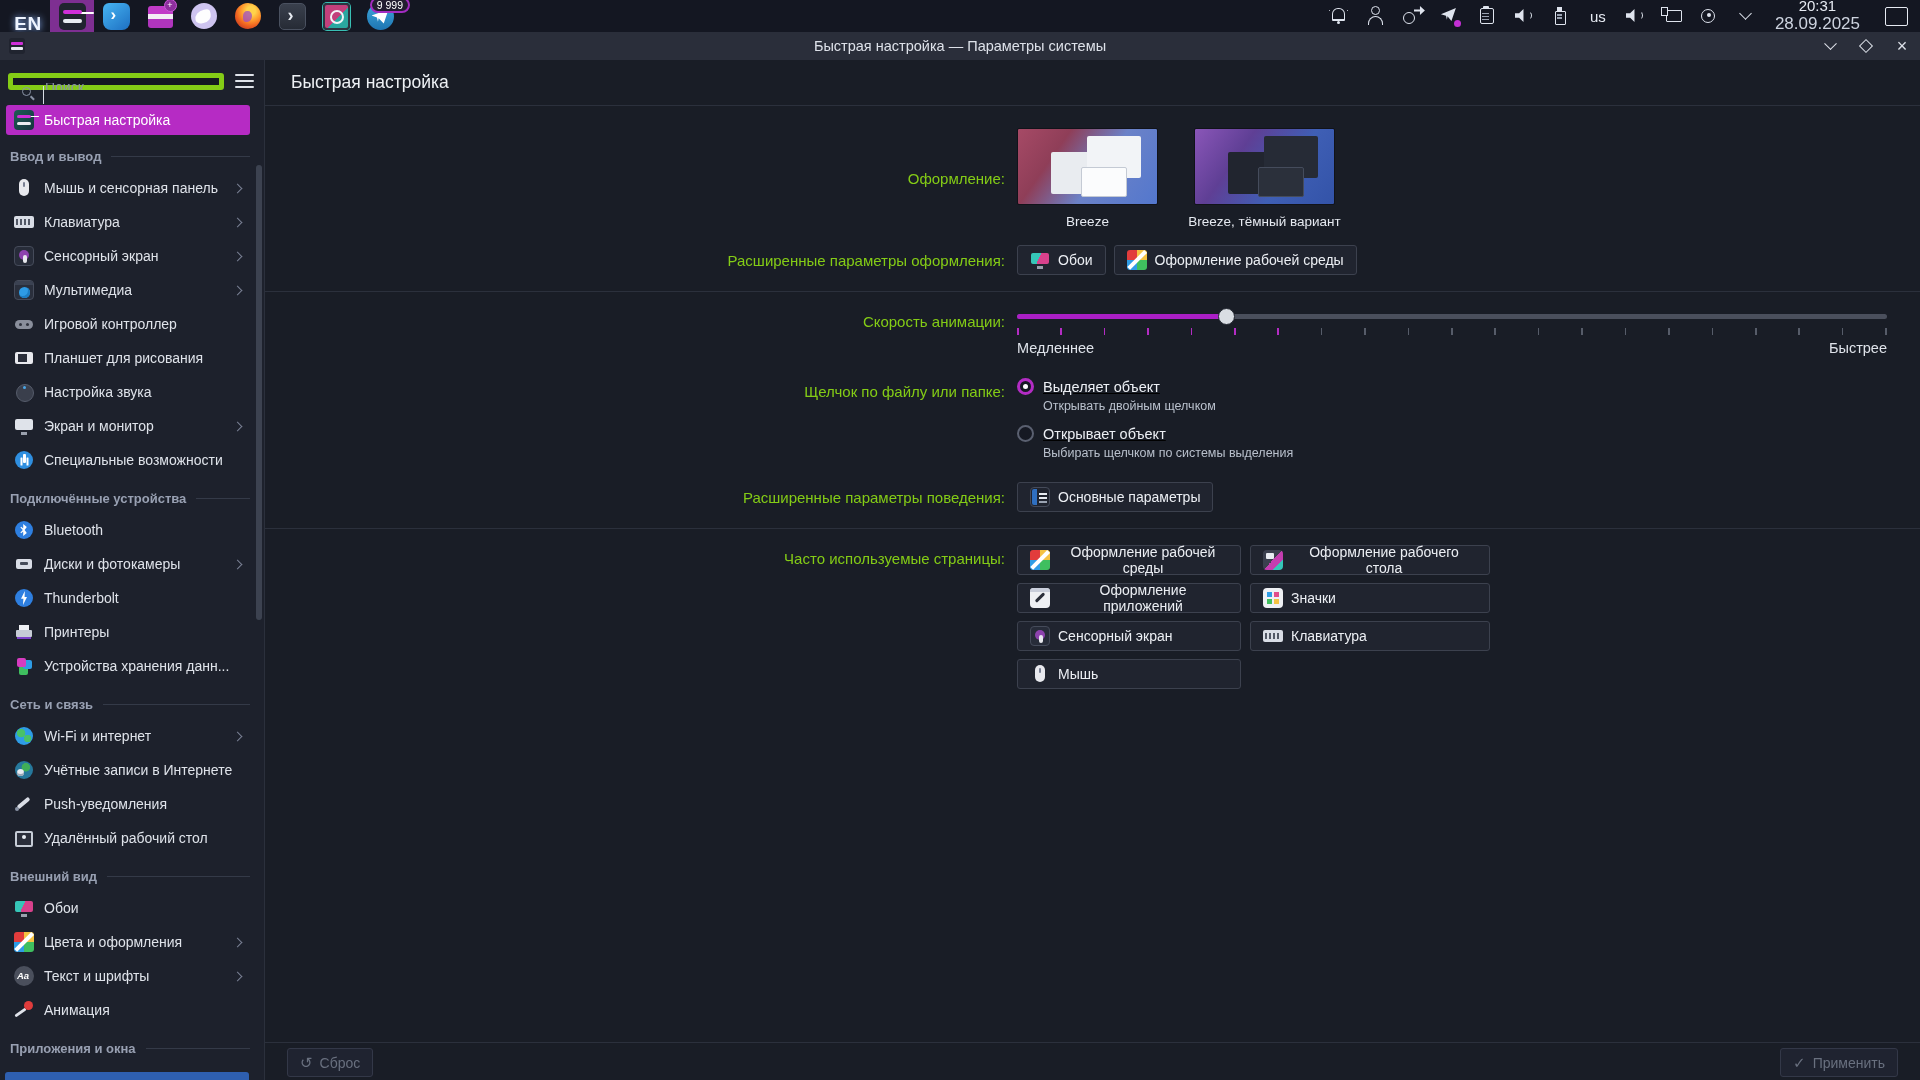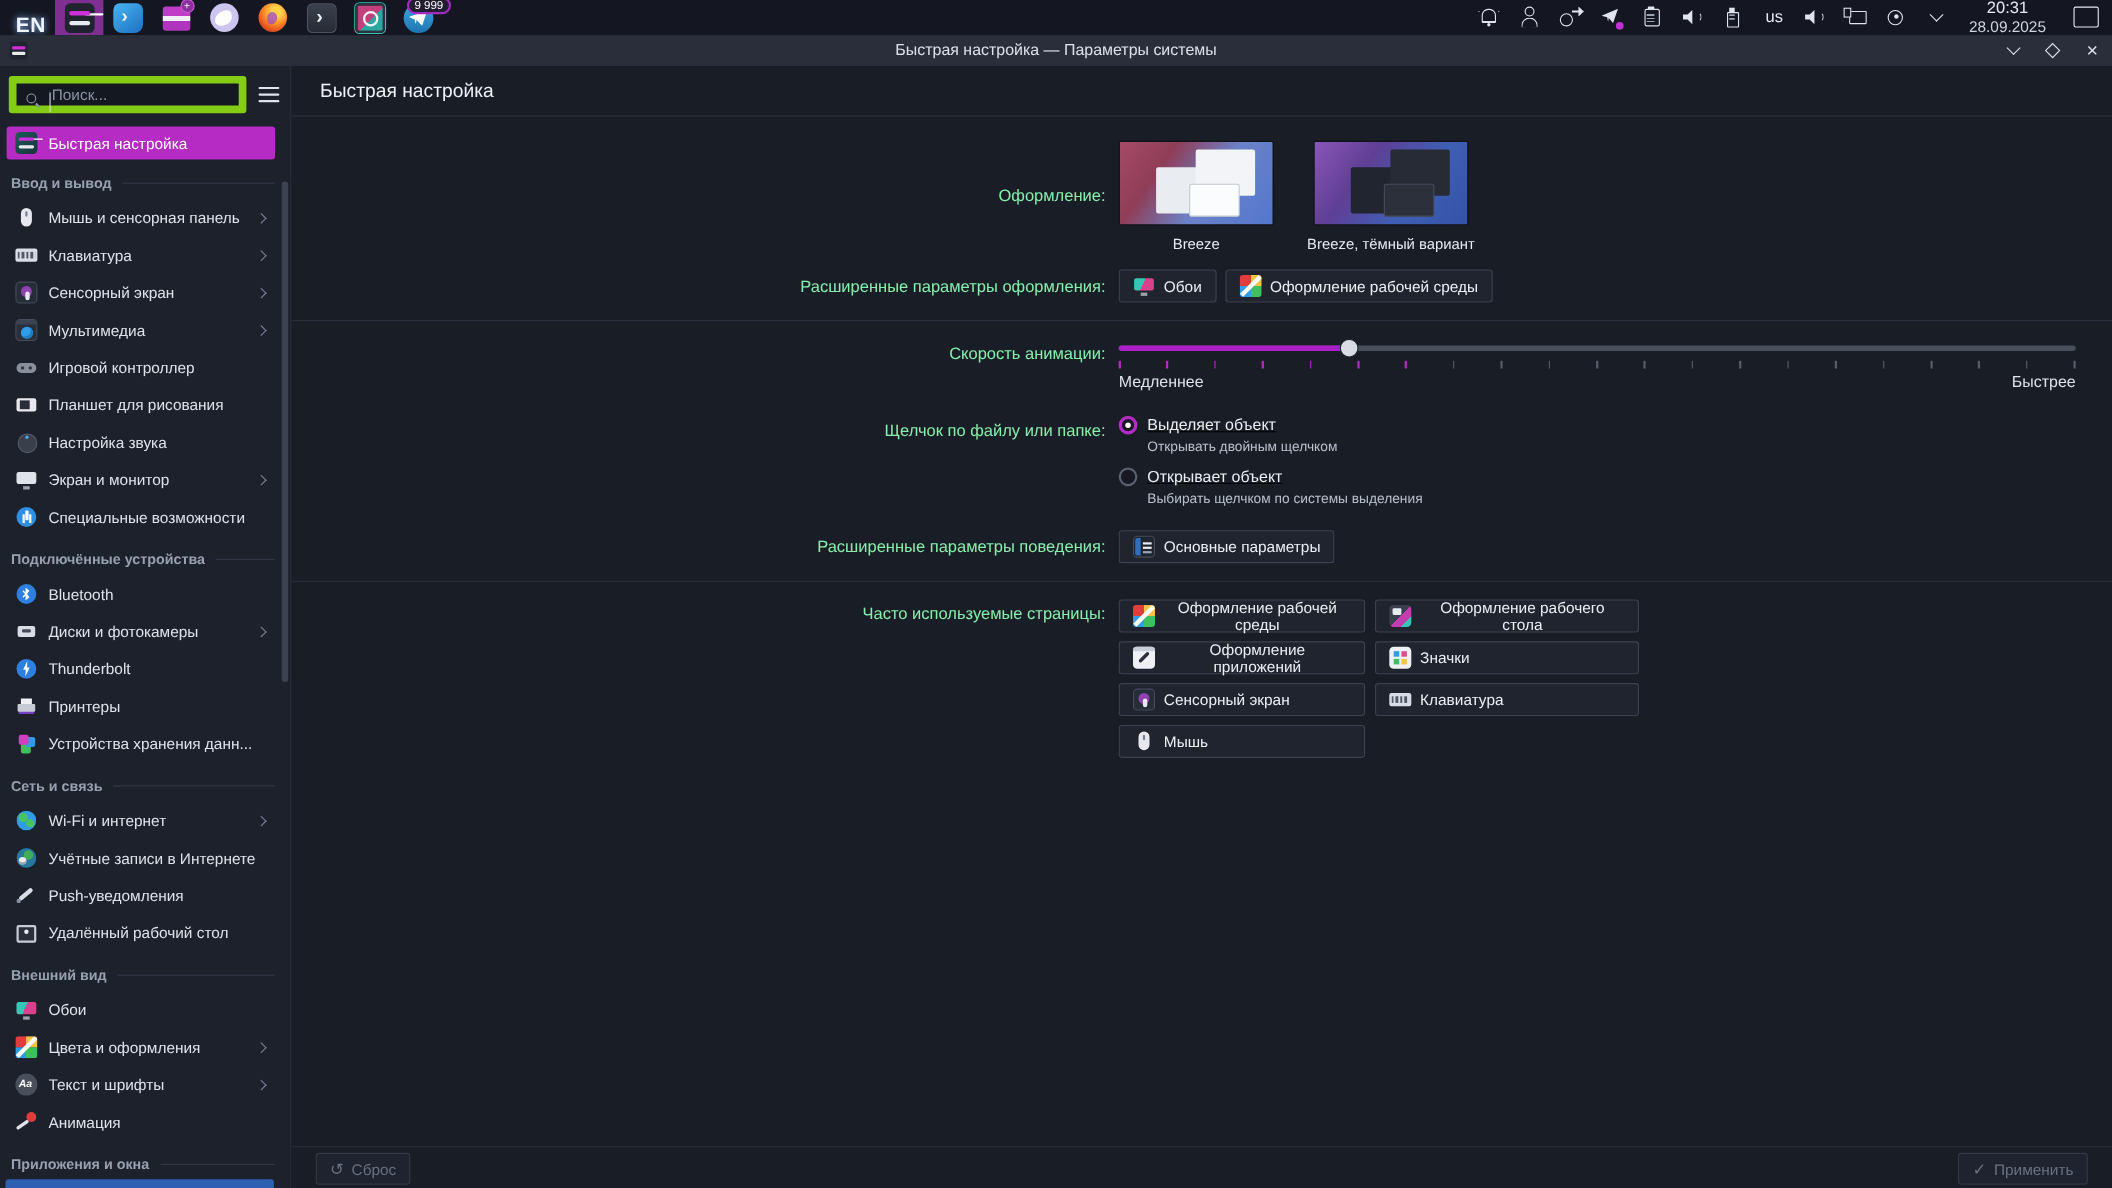--- a/index.html
+++ b/index.html
@@ -57,42 +57,42 @@
   .tr-removable-device::before{width:9px;height:12px;border:1.6px solid #dfe4ee;border-radius:1px;left:6px;top:7px;background:repeating-linear-gradient(180deg,#9aa2b2 0 1.6px,transparent 1.6px 3.4px);background-size:5px 5px;background-position:1px 1.5px;background-repeat:no-repeat;}
   .tr-removable-device::after{width:5px;height:4px;background:#dfe4ee;left:8px;top:3px;}
   .tr-layout-text{font-size:15px;color:#e6eaf2;}
   .tr-screen-layout::before{width:14px;height:10px;border:1.6px solid #dfe4ee;border-radius:1px;left:6px;top:6px;}
   .tr-screen-layout::after{width:5px;height:7px;border:1.6px solid #dfe4ee;background:#141722;left:1px;top:3px;}
   .tr-night-color::before{width:12px;height:12px;border:1.6px solid #dfe4ee;border-radius:50%;left:4px;top:5px;}
   .tr-night-color::after{width:4px;height:4px;border-radius:50%;background:#dfe4ee;left:10px;top:9px;}
   .tr-expand-tray::before{width:8px;height:8px;border-right:1.8px solid #dfe4ee;border-bottom:1.8px solid #dfe4ee;transform:rotate(45deg);left:7px;top:5px;}
   .tray-clock{text-align:center;color:#e6eaf2;line-height:1.1;margin-left:4px;}
   .tray-clock .t1{font-size:15px;}
-  .tray-clock .t2{font-size:14px;color:#cdd3df;}
+  .tray-clock .t2{font-size:17px;color:#cdd3df;}
   .show-desktop{width:23px;height:19px;border:1.7px solid #e6eaf2;border-radius:2px;margin-left:12px;}
 
   
   .titlebar{position:absolute;left:0;top:32px;width:1920px;height:28px;background:#2a2e3a;display:flex;align-items:center;}
   .tb-title{position:absolute;left:0;right:0;text-align:center;color:#dde1e9;font-size:14.5px;}
   .tb-appicon{width:16px;height:16px;margin-left:9px;border-radius:3px;background:#20242f;position:relative;z-index:2;}
   .tb-appicon::before{content:"";position:absolute;left:2px;top:4px;width:12px;height:2.5px;background:#cf2fd8;border-radius:1px;}
   .tb-appicon::after{content:"";position:absolute;left:2px;top:9px;width:12px;height:2.5px;background:#e8ecf1;border-radius:1px;}
   .win-controls{position:absolute;right:10px;top:0;height:28px;display:flex;align-items:center;gap:20px;z-index:2;}
   .wc{width:16px;height:16px;position:relative;color:#dde1e9;display:flex;align-items:center;justify-content:center;}
   .wc-min::before{content:"";width:8px;height:8px;border-right:1.6px solid #dde1e9;border-bottom:1.6px solid #dde1e9;transform:rotate(45deg) translate(-2px,-2px);}
   .wc-max::before{content:"";width:8px;height:8px;border:1.6px solid #dde1e9;transform:rotate(45deg);}
   .wc-close{font-size:18px;line-height:16px;}
 
   
   .window-body{position:absolute;left:0;top:60px;width:1920px;height:1020px;display:flex;}
 
   
   .sidebar{width:265px;height:100%;background:#1d212c;border-right:1px solid #2b303c;position:relative;flex:none;overflow:hidden;}
   .search-row{display:flex;align-items:center;gap:8px;padding:9px 8px 8px 8px;}
-  .search-box{flex:1;height:34px;border:7px solid #84cc16;border-radius:3px;background:#141821;position:relative;}
+  .search-box{flex:1;height:17px;border:5px solid #84cc16;border-radius:3px;background:#141821;position:relative;}
   .search-box input{width:100%;height:100%;background:transparent;border:none;outline:none;color:#dfe3ea;font-size:14px;padding:0 6px 0 32px;}
   .search-box input::placeholder{color:#8a93a5;}
   .magnifier{position:absolute;left:9px;top:9px;width:9px;height:9px;border:1.6px solid #8a93a5;border-radius:50%;}
   .magnifier::after{content:"";position:absolute;width:5px;height:1.6px;background:#8a93a5;transform:rotate(45deg);left:7px;top:9px;}
   .caret{position:absolute;left:30px;top:8px;width:1px;height:18px;background:#d8dce4;}
   .hamburger{width:24px;height:24px;display:flex;flex-direction:column;justify-content:center;gap:3.5px;flex:none;}
   .hamburger span{display:block;width:19px;height:2.4px;background:#dfe3ea;border-radius:1px;margin:0 auto;}
   .side-list{padding:2px 14px 0 6px;}
   .side-item{height:34px;display:flex;align-items:center;gap:10px;padding:0 6px 0 8px;border-radius:3px;color:#dfe3ea;font-size:14px;position:relative;}
   .side-item.selected{background:#b62bc4;color:#fff;height:30px;margin:2px 0 4px 0;}
@@ -168,21 +168,21 @@
   .ic-icons::before{left:4px;top:4px;width:5px;height:5px;background:#2e9ce6;box-shadow:7px 0 0 #e24c8a,0 7px 0 #3fbf5f,7px 7px 0 #f5c242;}
   .ic-desktop-theme{background:linear-gradient(135deg,#3a3f4e 0 50%,#c43db0 50% 75%,#36c6b8 75%);}
   .ic-desktop-theme::after{left:3px;top:3px;width:8px;height:6px;background:#e8ecf2;border-radius:1px;}
 
   
   .content{flex:1;position:relative;background:#191d26;height:100%;}
   .content-header{height:46px;border-bottom:1px solid #2b303c;display:flex;align-items:center;padding-left:26px;}
   .content-header h1{margin:0;font-size:17.5px;font-weight:normal;color:#eef1f5;}
   .cform{padding-top:22px;}
   .frow{display:grid;grid-template-columns:740px minmax(0,1fr);column-gap:12px;align-items:center;}
-  .flabel{text-align:right;color:#86efac;font-size:15px;}
+  .flabel{text-align:right;color:#84cc16;font-size:15px;}
   .frow.top .flabel{align-self:start;padding-top:5px;}
   .sep{height:1px;background:#2b303c;margin:16px 0;}
   .kbtn{display:inline-flex;align-items:center;gap:8px;height:30px;background:#20242f;border:1px solid #3c414e;border-radius:3px;color:#eceff4;font-size:14px;padding:0 12px;}
   
   .theme-row{display:flex;gap:36px;}
   .theme-opt{display:flex;flex-direction:column;align-items:center;width:141px;}
   .theme-card{width:141px;height:77px;border-radius:2px;position:relative;overflow:hidden;border:1px solid #11131a;}
   .theme-card::before,.theme-card::after{content:"";position:absolute;border-radius:2px;}
   .t-light{background:linear-gradient(125deg,#a64a66 0%,#8f3e58 28%,#6b82c8 58%,#5377cd 100%);}
   .t-light::before{right:16px;top:7px;width:54px;height:42px;background:#f2f4f7;box-shadow:-36px 16px 0 #e9ecf0;}

